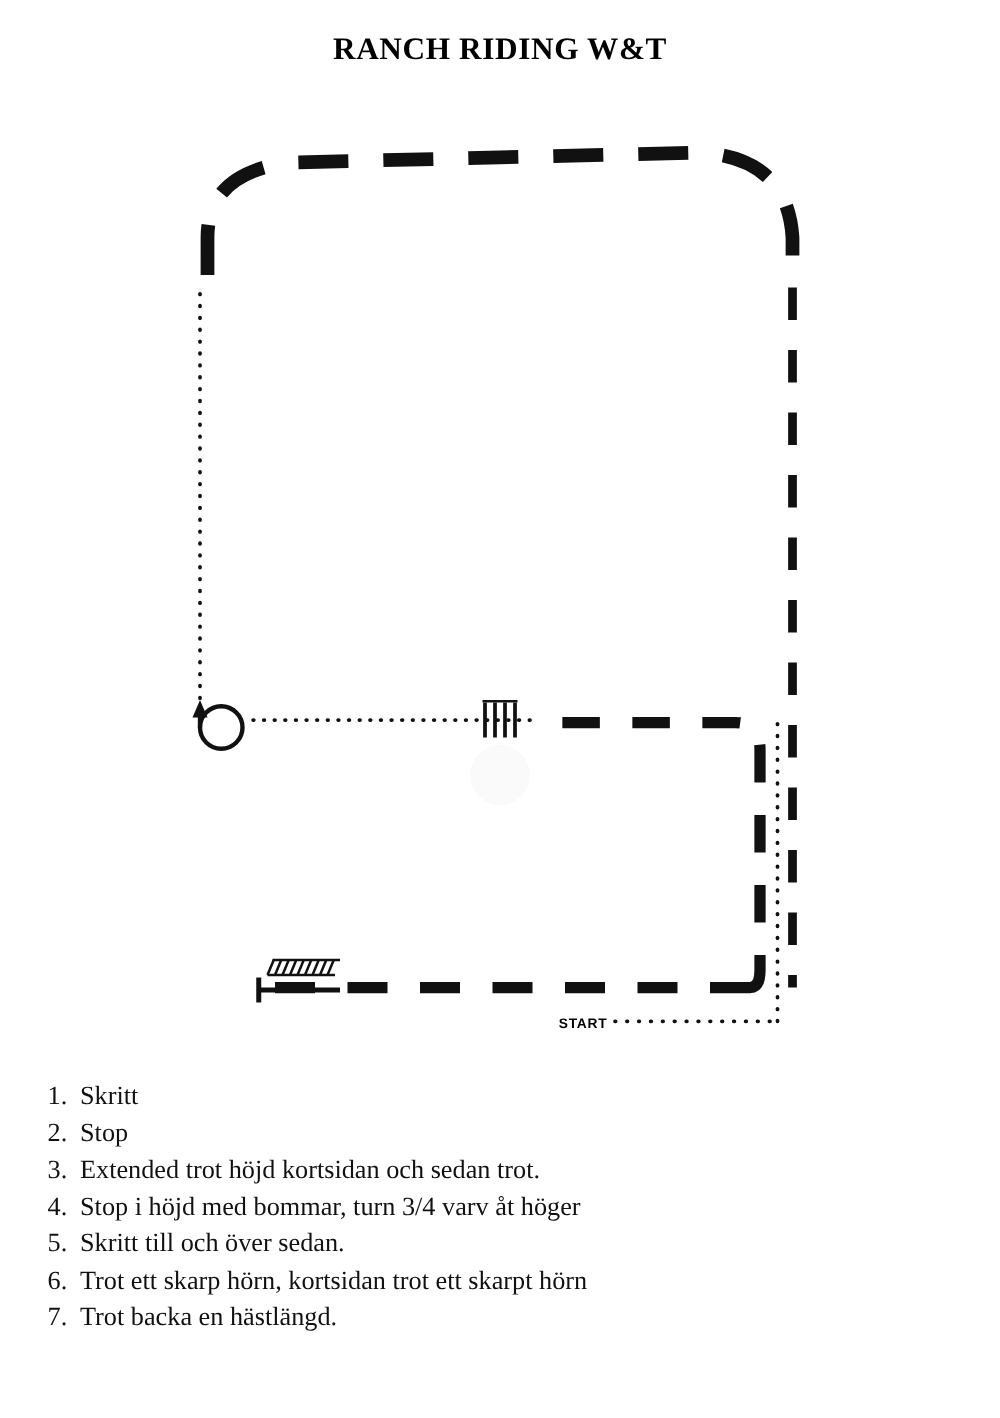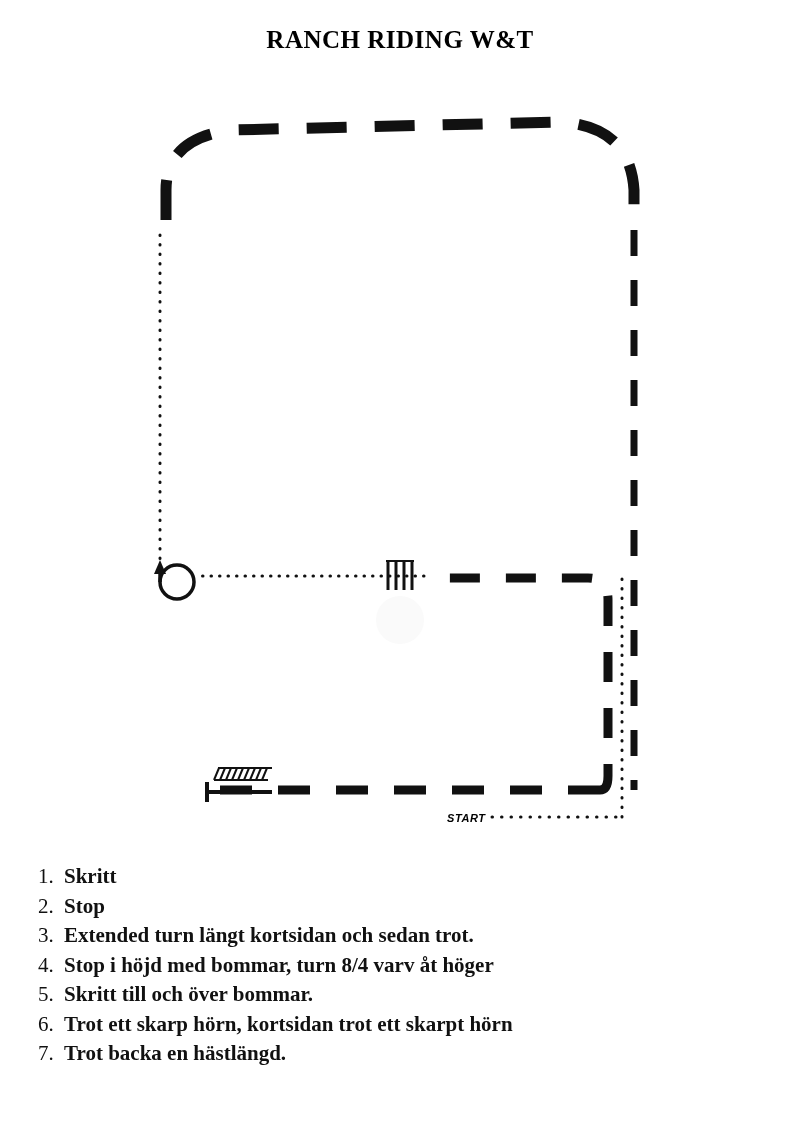--- a/index.html
+++ b/index.html
@@ -28,21 +28,20 @@
     letter-spacing: 0.5px;
     color: #000000;
   }
 
   #pattern-diagram {
     position: absolute;
     top: 90px;
     left: 0;
     width: 800px;
     height: 760px;
-    font-style: italic;
   }
 
   #pattern-diagram svg {
     display: block;
   }
 
   .label-start {
     font-family: "Liberation Sans", sans-serif;
     font-size: 11px;
     font-weight: bold;
@@ -73,21 +72,20 @@
   }
 
   #instructions li .num {
     width: 26px;
     flex: 0 0 26px;
     text-align: left;
   }
 
   #instructions li .txt {
     flex: 1 1 auto;
-    font-weight: bold;
   }
 </style>
 </head>
 <body>
 
 <div id="page-title">RANCH RIDING W&amp;T</div>
 
 <div id="pattern-diagram">
   <svg width="800" height="760" viewBox="0 0 800 760" xmlns="http://www.w3.org/2000/svg">
 
@@ -161,29 +159,29 @@
     <li>
       <span class="num">1.</span>
       <span class="txt">Skritt</span>
     </li>
     <li>
       <span class="num">2.</span>
       <span class="txt">Stop</span>
     </li>
     <li>
       <span class="num">3.</span>
-      <span class="txt">Extended turn längt kortsidan och sedan trot.</span>
+      <span class="txt">Extended trot höjd kortsidan och sedan trot.</span>
     </li>
     <li>
       <span class="num">4.</span>
-      <span class="txt">Stop i höjd med bommar, turn 8/4 varv åt höger</span>
+      <span class="txt">Stop i höjd med bommar, turn 3/4 varv åt höger</span>
     </li>
     <li>
       <span class="num">5.</span>
-      <span class="txt">Skritt till och över bommar.</span>
+      <span class="txt">Skritt till och över sedan.</span>
     </li>
     <li>
       <span class="num">6.</span>
       <span class="txt">Trot ett skarp hörn, kortsidan trot ett skarpt hörn</span>
     </li>
     <li>
       <span class="num">7.</span>
       <span class="txt">Trot backa en hästlängd.</span>
     </li>
   </ol>

